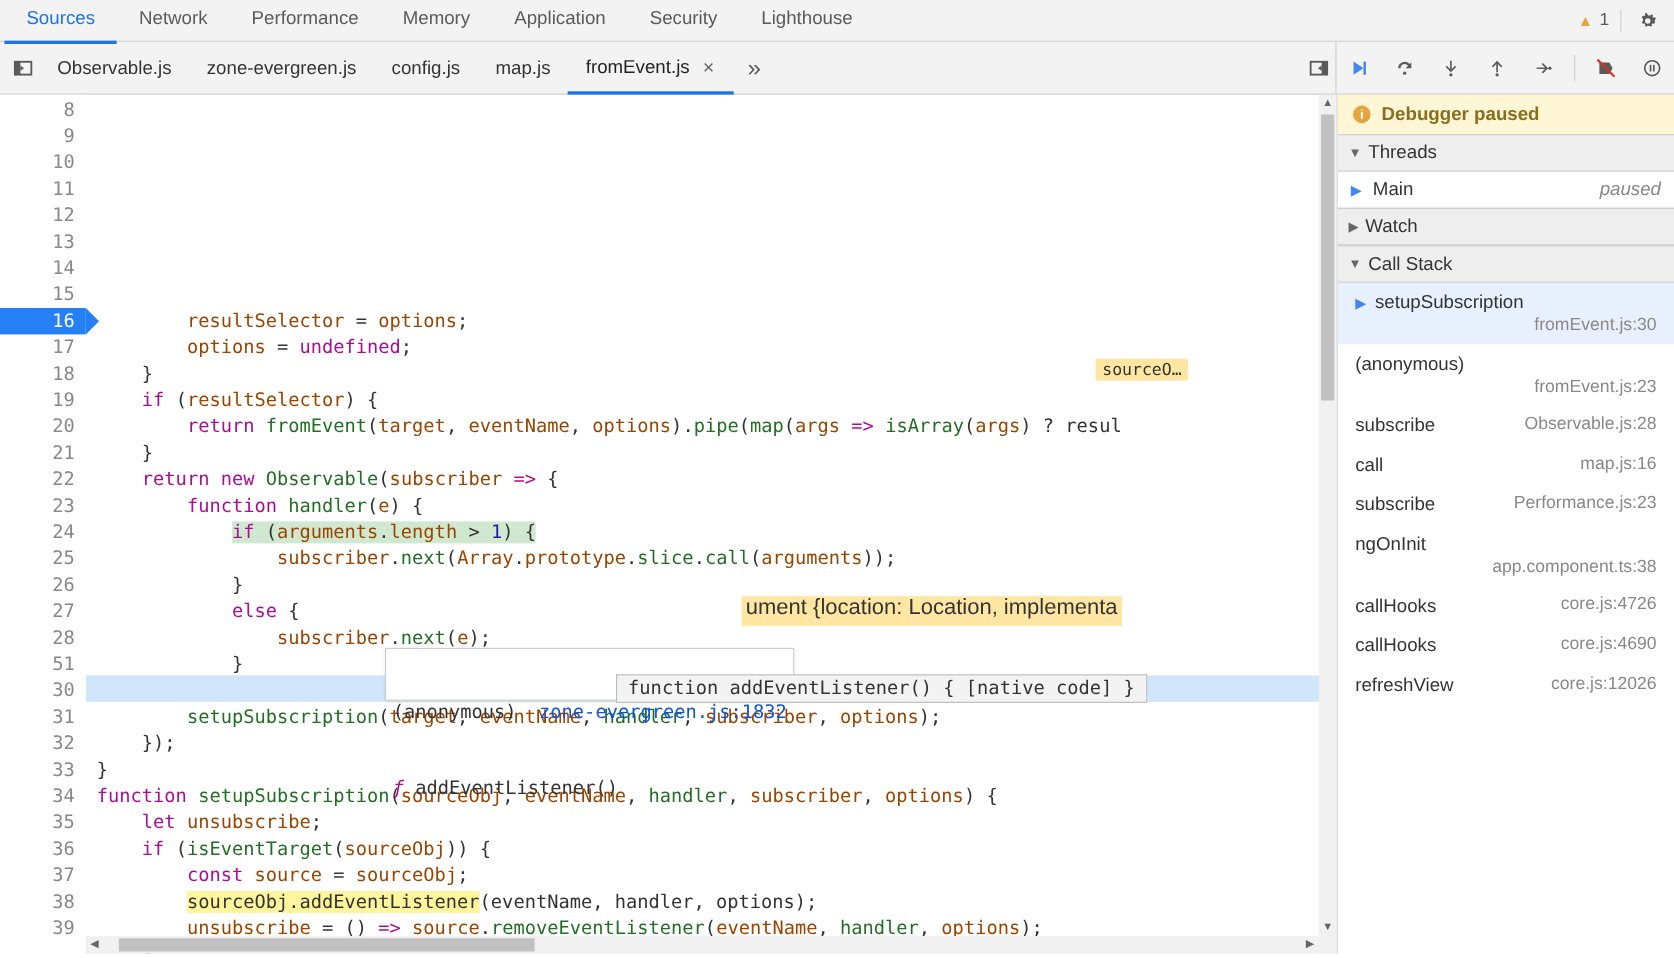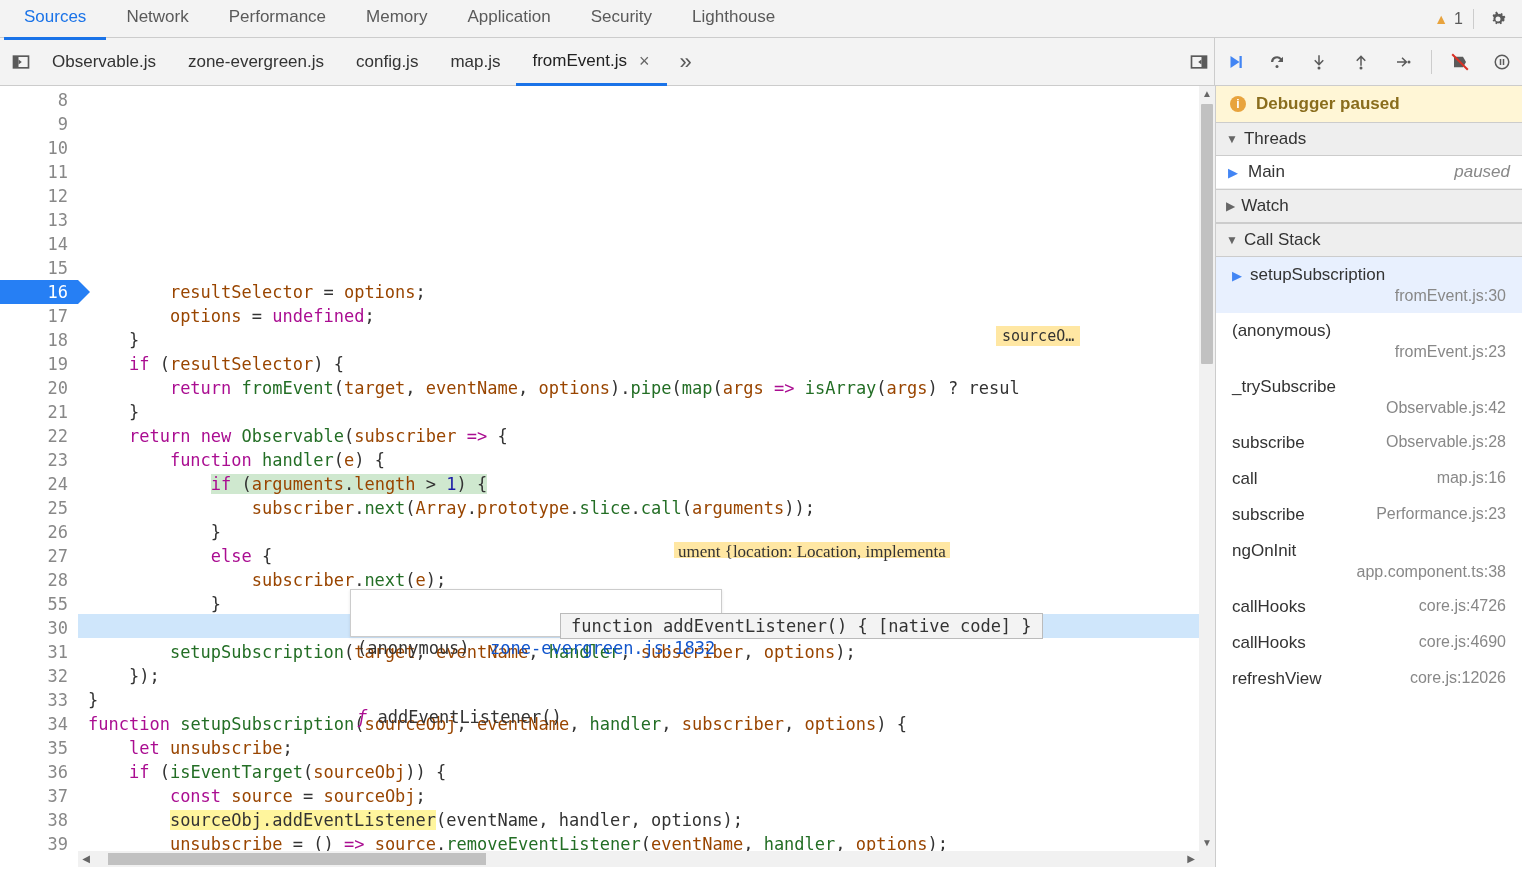--- a/index.html
+++ b/index.html
@@ -202,36 +202,36 @@
         <div class="ln">19</div>
         <div class="ln">20</div>
         <div class="ln">21</div>
         <div class="ln">22</div>
         <div class="ln">23</div>
         <div class="ln">24</div>
         <div class="ln">25</div>
         <div class="ln">26</div>
         <div class="ln">27</div>
         <div class="ln">28</div>
-        <div class="ln">55</div>
+        <div class="ln">51</div>
         <div class="ln">30</div>
         <div class="ln">31</div>
         <div class="ln">32</div>
         <div class="ln">33</div>
         <div class="ln">34</div>
         <div class="ln">35</div>
         <div class="ln">36</div>
         <div class="ln">37</div>
         <div class="ln">38</div>
         <div class="ln">39</div>
       </div>
     <div class="code" id="code">
       <div class="hl-line30"></div>
       <div class="overlay-box" style="top:240px;left:918px;padding:0 6px;height:20px;font-family:Menlo,Consolas,monospace;font-size:15px;line-height:20px">sourceO…</div>
-      <div class="overlay-box" style="top:456px;left:596px;height:16px;padding:0 4px;font-family:Liberation Serif, serif;font-size:17px;line-height:20px">ument {location: Location, implementa</div>
+      <div class="overlay-box" style="top:456px;left:596px;height:27px;padding:0 4px;font-family:Liberation Sans, sans-serif;font-size:20px;line-height:20px">ument {location: Location, implementa</div>
 
       <div class="tooltip1">
         <div><span>(anonymous)</span>&nbsp;&nbsp;<span class="loc">zone-evergreen.js:1832</span></div>
         <div><span class="fkw">ƒ</span> <span class="fname">addEventListener()</span></div>
       </div>
       <div class="tooltip2">function addEventListener() { [native code] }</div>
     <div class="row">        <span class="arg">resultSelector</span> = <span class="arg">options</span>;</div><div class="row">        <span class="arg">options</span> = <span class="kw">undefined</span>;</div><div class="row">    }</div><div class="row">    <span class="kw">if</span> (<span class="arg">resultSelector</span>) {</div><div class="row">        <span class="kw">return</span> <span class="fn">fromEvent</span>(<span class="arg">target</span>, <span class="arg">eventName</span>, <span class="arg">options</span>).<span class="fn">pipe</span>(<span class="fn">map</span>(<span class="arg">args</span> <span class="kw">=&gt;</span> <span class="fn">isArray</span>(<span class="arg">args</span>) ? resul</div><div class="row">    }</div><div class="row">    <span class="kw">return</span> <span class="kw">new</span> <span class="fn">Observable</span>(<span class="arg">subscriber</span> <span class="kw">=&gt;</span> {</div><div class="row">        <span class="kw">function</span> <span class="fn">handler</span>(<span class="arg">e</span>) {</div><div class="row">            <span style="background:#cfe8cf"><span class="kw">if</span> (<span class="arg">arguments</span>.<span class="arg">length</span> &gt; <span class="num">1</span>) {</span></div><div class="row">                <span class="arg">subscriber</span>.<span class="fn">next</span>(<span class="arg">Array</span>.<span class="arg">prototype</span>.<span class="fn">slice</span>.<span class="fn">call</span>(<span class="arg">arguments</span>));</div><div class="row">            }</div><div class="row">            <span class="kw">else</span> {</div><div class="row">                <span class="arg">subscriber</span>.<span class="fn">next</span>(<span class="arg">e</span>);</div><div class="row">            }</div><div class="row">        }</div><div class="row">        <span class="fn">setupSubscription</span>(<span class="arg">target</span>, <span class="arg">eventName</span>, <span class="fn">handler</span>, <span class="arg">subscriber</span>, <span class="arg">options</span>);</div><div class="row">    });</div><div class="row">}</div><div class="row"><span class="kw">function</span> <span class="fn">setupSubscription</span>(<span class="arg">sourceObj</span>, <span class="arg">eventName</span>, <span class="fn">handler</span>, <span class="arg">subscriber</span>, <span class="arg">options</span>) {</div><div class="row">    <span class="kw">let</span> <span class="arg">unsubscribe</span>;</div><div class="row">    <span class="kw">if</span> (<span class="fn">isEventTarget</span>(<span class="arg">sourceObj</span>)) {</div><div class="row">        <span class="kw">const</span> <span class="arg">source</span> = <span class="arg">sourceObj</span>;</div><div class="row">        <span style="background:#fff59d;position:relative;z-index:2">sourceObj.addEventListener</span><span style="position:relative;z-index:2">(eventName, handler, options);</span></div><div class="row">        <span class="arg">unsubscribe</span> = () <span class="kw">=&gt;</span> <span class="arg">source</span>.<span class="fn">removeEventListener</span>(<span class="arg">eventName</span>, <span class="fn">handler</span>, <span class="arg">options</span>);</div><div class="row">    }</div></div>
     <div class="scroll-v">
       <div class="arr" style="top:0">▲</div>
       <div class="thumb"></div>
@@ -273,26 +273,20 @@
             <span class="stack-fn">setupSubscription</span>
           </div>
           <div class="stack-loc">fromEvent.js:30</div>
         </div>
         <div class="stack-row">
           <div class="stack-top">
             <span class="stack-fn">(anonymous)</span>
           </div>
           <div class="stack-loc">fromEvent.js:23</div>
         </div>
-        <div class="stack-row">
-          <div class="stack-top">
-            <span class="stack-fn">_trySubscribe</span>
-          </div>
-          <div class="stack-loc">Observable.js:42</div>
-        </div>
         <div class="stack-inline">
           <span class="stack-fn">subscribe</span>
           <span class="stack-loc">Observable.js:28</span>
         </div>
         <div class="stack-inline">
           <span class="stack-fn">call</span>
           <span class="stack-loc">map.js:16</span>
         </div>
         <div class="stack-inline">
           <span class="stack-fn">subscribe</span>

